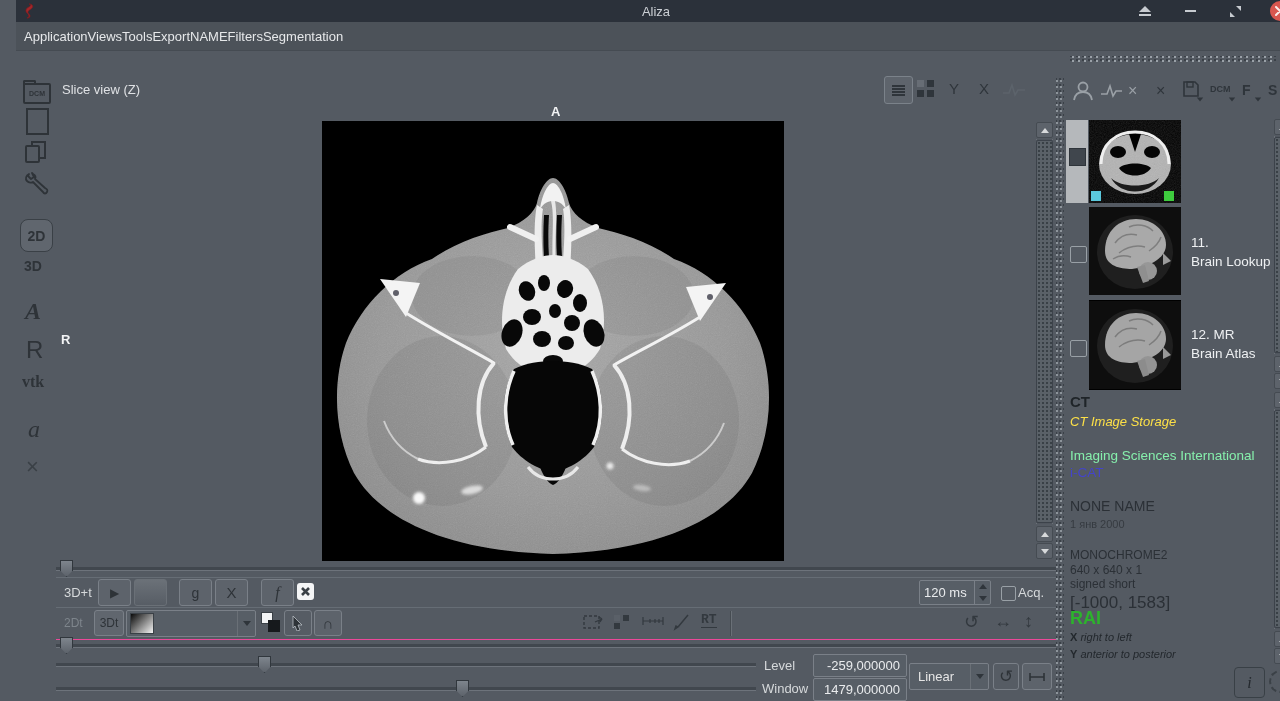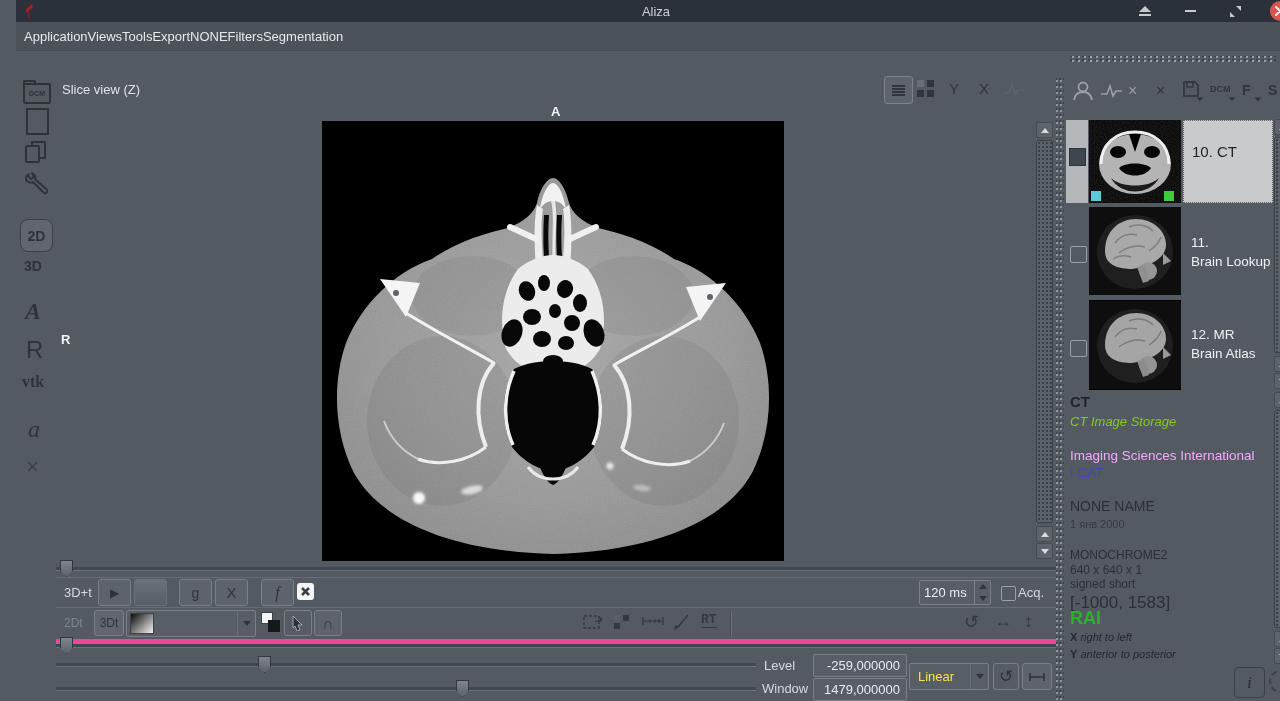--- a/index.html
+++ b/index.html
@@ -65,21 +65,21 @@
 
   
   .vsplit{position:absolute;left:1040px;top:76px;width:8px;height:625px;background-image:radial-gradient(circle,#3a4047 30%,transparent 34%),radial-gradient(circle,#8d949b 30%,transparent 34%);background-size:4px 6px,4px 6px;background-position:2px 0,3px 2px;}
   .hsplit{position:absolute;left:1052px;top:56px;width:208px;height:7px;background-image:radial-gradient(circle,#3a4047 32%,transparent 36%),radial-gradient(circle,#9aa1a8 32%,transparent 36%);background-size:6px 4px,6px 4px;background-position:0 2px,2px 3px;}
   .dock-ic{position:absolute;left:1265px;top:53px;width:13px;height:13px;border:2px solid #2f353b;background:#545a62;box-sizing:border-box;}
   .dock-ic::before{content:"";position:absolute;right:-5px;top:-5px;width:7px;height:7px;border:2px solid #2f353b;border-left:none;border-bottom:none;}
 
   
   .slider-track{position:absolute;height:3px;background:#41474e;border-bottom:1px solid #6d737b;}
   .slider-handle{position:absolute;width:13px;height:17px;background:linear-gradient(#7e858d,#5d636b);border:1px solid #31373d;box-sizing:border-box;clip-path:polygon(0 0,100% 0,100% 60%,50% 100%,0 60%);cursor:pointer;}
-  .panel-row{position:absolute;left:40px;width:1000px;background:#545a62;border-top:1px solid #666d75;border-bottom:5px solid #ec4899;}
+  .panel-row{position:absolute;left:40px;width:1000px;background:#545a62;border-top:1px solid #666d75;border-bottom:1px solid #ec4899;}
   .pbtn{position:absolute;height:27px;background:#5d636b;border:1px solid #7a8088;border-radius:3px;color:#2e3338;display:flex;align-items:center;justify-content:center;font-size:14px;cursor:pointer;box-sizing:border-box;}
   .pbtn.dis{background:linear-gradient(#6b7178,#575d65);border-color:#6a7077;}
   .rowlabel{position:absolute;color:#d6d9db;font-size:13px;}
   .dislabel{color:#7e858c;}
   .spin{position:absolute;width:72px;height:25px;background:#575e66;border:1px solid #7a8088;border-radius:2px;box-sizing:border-box;display:flex;}
   .spin input{flex:1;background:transparent;border:none;outline:none;color:#e9ebed;font-size:13px;padding:0 4px;font-family:"Liberation Sans",sans-serif;width:46px;}
   .spin .arrows{width:15px;border-left:1px solid #7a8088;display:flex;flex-direction:column;}
   .spin .arrows div{flex:1;display:flex;align-items:center;justify-content:center;cursor:pointer;}
   .tri-u-dk{width:0;height:0;border-left:4px solid transparent;border-right:4px solid transparent;border-bottom:5px solid #2f353b;}
   .tri-d-dk{width:0;height:0;border-left:4px solid transparent;border-right:4px solid transparent;border-top:5px solid #2f353b;}
@@ -137,21 +137,21 @@
         </svg>
       </div>
     </div>
   </div>
 
   <div class="menubar">
     <span class="menu-item">Application</span>
     <span class="menu-item">Views</span>
     <span class="menu-item">Tools</span>
     <span class="menu-item">Export</span>
-    <span class="menu-item">NONE</span>
+    <span class="menu-item">NAME</span>
     <span class="menu-item">Filters</span>
     <span class="menu-item">Segmentation</span>
   </div>
 
 
   <div class="sidebar">
     <div class="side-ic" style="left:7px;top:7px">
       <span class="folder">
           <span>DCM</span>
         </span>
@@ -414,21 +414,21 @@
   <div class="slider-track" style="left:40px;top:663px;width:700px"></div>
   <div class="slider-handle" style="left:242px;top:656px"></div>
   <span class="rowlabel" style="left:748px;top:658px;position:absolute">Level</span>
   <input class="val-input" style="left: 797px; top: 654px;" value="-259,000000">
 
   <div class="slider-track" style="left:40px;top:687px;width:700px"></div>
   <div class="slider-handle" style="left:440px;top:680px"></div>
   <span class="rowlabel" style="left:746px;top:681px;position:absolute">Window</span>
   <input class="val-input" style="left: 797px; top: 678px;" value="1479,000000">
 
-  <div class="combo" style="left:893px;top:663px;width:80px;height:27px;color:#fde047;font-size:13px;padding-left:8px">
+  <div class="combo" style="left:893px;top:663px;width:80px;height:27px;color:#e5e5e5;font-size:13px;padding-left:8px">
     <span>Linear</span>
     <span class="arr">
         <span class="tri-d-dk"></span>
       </span>
   </div>
   <div class="pbtn" style="left:977px;top:663px;width:26px;height:27px;font-size:17px;background:#565c64">
       <span>↺</span>
     </div>
   <div class="pbtn" style="left:1006px;top:663px;width:30px;height:27px">
     <svg width="18" height="12" viewBox="0 0 18 12">
@@ -488,21 +488,20 @@
       <ellipse cx="29" cy="32" rx="8" ry="6" fill="#050505"></ellipse>
       <ellipse cx="63" cy="32" rx="8" ry="6" fill="#050505"></ellipse>
       <path d="M30,48 C36,42 56,42 62,48 C56,58 36,58 30,48 Z" fill="#060606"></path>
       <path d="M22,58 C32,68 60,68 70,58 C60,76 32,76 22,58 Z" fill="#0a0a0a" opacity="0.9"></path>
       <path d="M12,44 C12,24 27,12 46,12" stroke="#efefef" stroke-width="3" fill="none"></path>
       <path d="M80,44 C80,24 65,12 46,12" stroke="#efefef" stroke-width="3" fill="none"></path>
     </svg>
   </div>
   <div class="flag" style="left:1075px;top:191px;background:#5bc8dc"></div>
   <div class="flag" style="left:1148px;top:191px;background:#3ecb3e"></div>
-  <div class="sel-cell" style="left:1167px;top:120px;width:90px;height:83px;padding:22px 0 0 8px">10. CT</div>
 
   <div class="chk" style="left:1054px;top:246px;width:15px;height:15px"></div>
   <div class="thumb" style="left:1073px;top:207px;height:88px">
     <svg width="92" height="88" viewBox="0 0 92 88">
       <rect width="92" height="88" fill="#0e0e0e"></rect>
       <ellipse cx="46" cy="45" rx="38" ry="37" fill="#1f1f1f"></ellipse>
       <path d="M16,44 C16,24 30,12 47,12 C64,12 77,24 77,38 C77,45 72,51 65,55 C58,59 51,61 43,62 C29,62 16,58 16,44 Z" fill="#a9a9a9"></path>
       <circle cx="59" cy="64" r="9" fill="#979797"></circle>
       <path d="M48,60 L54,76 L60,74 L56,58 Z" fill="#8f8f8f"></path>
       <path d="M74,46 L82,54 L74,58 Z" fill="#9b9b9b"></path>
@@ -548,22 +547,22 @@
   <div class="sb-track" style="left:1258px;top:136px;height:218px"></div>
   <div class="sb-thumb grip" style="left:1258px;top:137px;height:216px"></div>
   <div class="sb-btn" style="left:1258px;top:356px">
       <span class="tri-u"></span>
     </div>
   <div class="sb-btn" style="left:1258px;top:373px">
       <span class="tri-d"></span>
     </div>
 
   <div class="info-t" style="top:393px;font-size:15px;font-weight:bold;color:#1f2428">CT</div>
-  <div class="info-t" style="top:414px;font-size:13px;font-style:italic;color:#84cc16">CT Image Storage</div>
-  <div class="info-t" style="top:448px;font-size:13.5px;color:#f0abfc">Imaging Sciences International</div>
+  <div class="info-t" style="top:414px;font-size:13px;font-style:italic;color:#fde047">CT Image Storage</div>
+  <div class="info-t" style="top:448px;font-size:13.5px;color:#86efac">Imaging Sciences International</div>
   <div class="info-t" style="top:465px;font-size:13.5px;color:#4444c9">i-CAT</div>
   <div class="info-t" style="top:498px;font-size:14px;color:#2b3036">NONE NAME</div>
   <div class="info-t" style="top:518px;font-size:11px;color:#363b41">1 янв 2000</div>
   <div class="info-t" style="top:548px;font-size:12px;color:#2b3036">MONOCHROME2</div>
   <div class="info-t" style="top:563px;font-size:12px;color:#2b3036">640 x 640 x 1</div>
   <div class="info-t" style="top:577px;font-size:12px;color:#2b3036">signed short</div>
   <div class="info-t" style="top:593px;font-size:17px;color:#2b3036">[-1000, 1583]</div>
   <div class="info-t" style="top:608px;font-size:18px;font-weight:bold;color:#2db22d">RAI</div>
   <div class="info-t" style="top:631px;font-size:11px;color:#23282d">
     <b>X</b>

